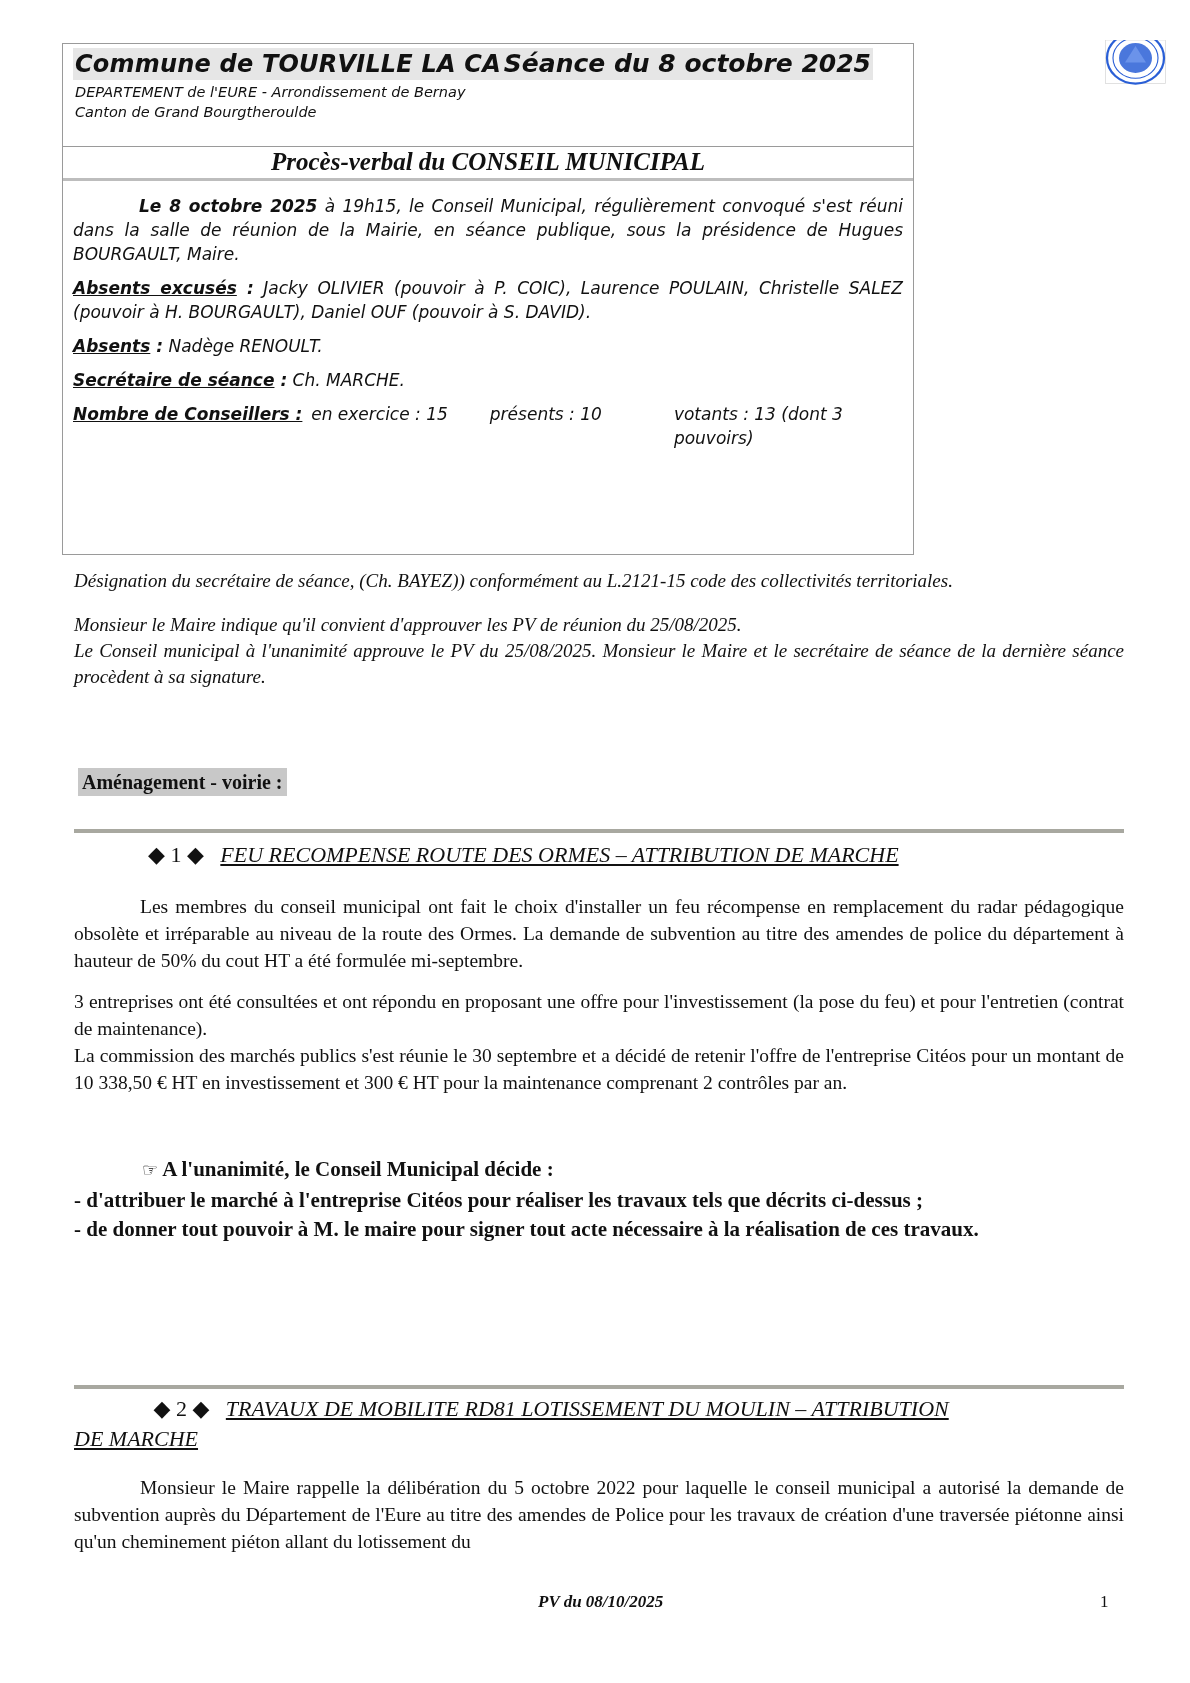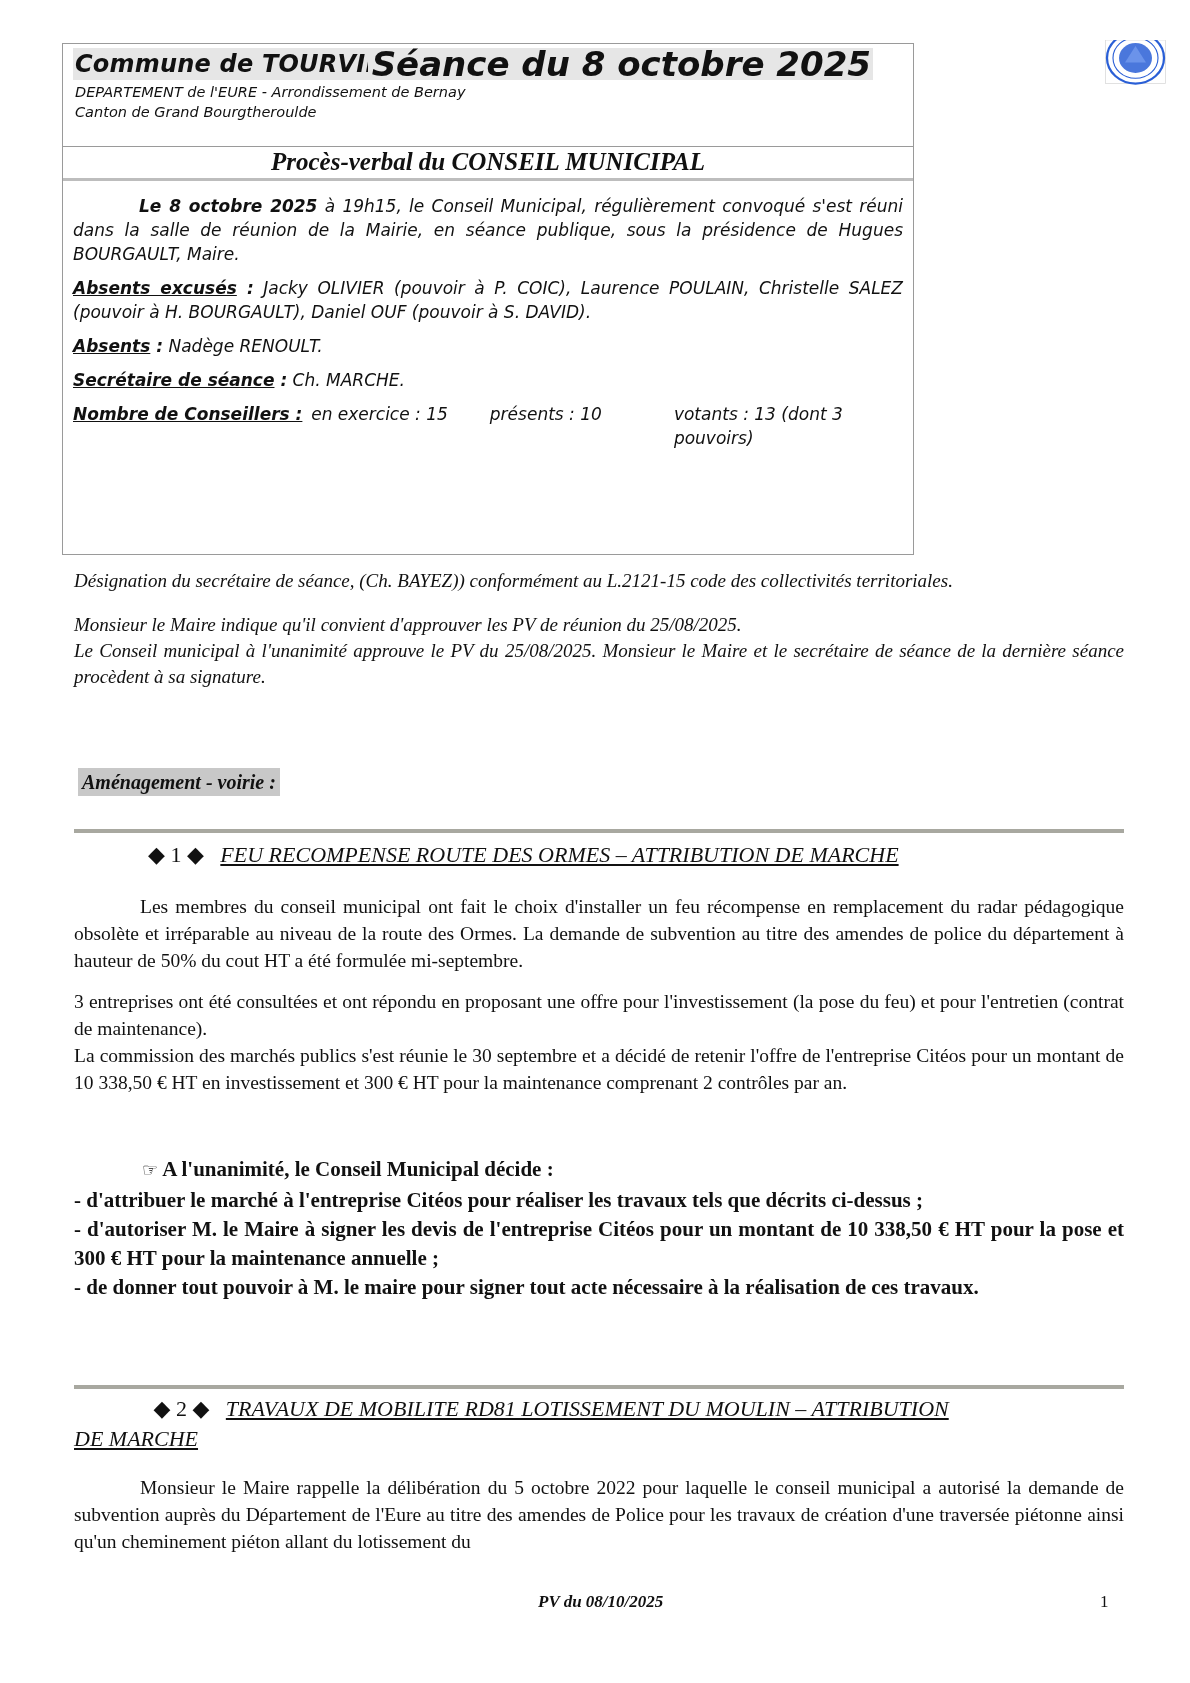--- a/index.html
+++ b/index.html
@@ -6,37 +6,37 @@
   body { width: 1190px; height: 1683px; position: relative; overflow: hidden; color: #111; }
   .sans { font-family: "DejaVu Sans", "Liberation Sans", sans-serif; }
   .serif { font-family: "Liberation Serif", "DejaVu Serif", serif; }
 
   
   .frame { position: absolute; left: 62px; top: 43px; width: 852px; height: 512px; border: 1px solid #9a9a9a; box-sizing: border-box; }
   .frame .row1 { position: absolute; left: 0; top: 0; width: 100%; height: 102px; border-bottom: 1px solid #9a9a9a; }
   .frame .row2 { position: absolute; left: 0; top: 102px; width: 100%; height: 32px; border-bottom: 3px solid #bdbdbd; }
   .commune { position: absolute; left: 10px; top: 4px; font-weight: bold; font-style: italic; font-size: 24px; background: #e6e6e6; padding: 0 6px 0 2px; line-height: 32px; letter-spacing: 0.2px; }
   .dept { position: absolute; left: 12px; top: 38px; font-style: italic; font-size: 14.5px; line-height: 20px; }
-  .seance { position: absolute; right: 40px; top: 4px; font-weight: bold; font-style: italic; font-size: 34px; background: #e6e6e6; padding: 0 2px 0 4px; line-height: 32px; }
+  .seance { position: absolute; right: 40px; top: 4px; font-weight: bold; font-style: italic; font-size: 25px; background: #e6e6e6; padding: 0 2px 0 4px; line-height: 32px; }
   .seal { position: absolute; left: 1090px; top: 42px; width: 88px; height: 56px; }
   .pv-title { position: absolute; left: 0; width: 100%; top: 0; text-align: center; font-weight: bold; font-style: italic; font-size: 25px; line-height: 32px; }
 
   .frame-body { position: absolute; left: 10px; right: 10px; top: 150px; font-style: italic; font-size: 17px; line-height: 24px; }
   .frame-body p { margin: 0 0 10px 0; text-align: justify; }
   .frame-body .lbl { font-weight: bold; text-decoration: underline; }
   .indent { text-indent: 66px; }
   .bold-date { font-weight: bold; }
   .grid-line { display: flex; margin: 0 0 10px 0; }
   .grid-line span { display: inline-block; }
 
   
   .body-italic { position: absolute; left: 74px; width: 1050px; font-style: italic; font-size: 19px; line-height: 26px; }
   .body-italic p { margin: 0; text-align: justify; }
 
-  .section-tag { position: absolute; left: 78px; top: 768px; background: #c8c8c8; font-weight: bold; font-size: 20px; line-height: 28px; padding: 0 4px; font-style: italic; }
+  .section-tag { position: absolute; left: 78px; top: 768px; background: #c8c8c8; font-weight: bold; font-size: 20px; line-height: 28px; padding: 0 4px; }
   .hr-gray { position: absolute; left: 74px; width: 1050px; height: 4px; background: #a8a8a0; }
 
   .item-title { position: absolute; font-style: italic; font-size: 22px; line-height: 30px; }
   .item-title .num { font-style: normal; }
   .item-title .ttl { text-decoration: underline; }
 
   .body-text { position: absolute; left: 74px; width: 1050px; font-size: 19.5px; line-height: 27px; }
   .body-text p { margin: 0; text-align: justify; }
   .body-text p.gap { margin-bottom: 14px; }
 
@@ -113,21 +113,20 @@
   <p>3 entreprises ont été consultées et ont répondu en proposant une offre pour l'investissement (la pose du feu) et pour l'entretien (contrat de maintenance).</p>
   <p>La commission des marchés publics s'est réunie le 30 septembre et a décidé de retenir l'offre de l'entreprise Citéos pour un montant de 10 338,50 € HT en investissement et 300 € HT pour la maintenance comprenant 2 contrôles par an.</p>
 </div>
 
 <div class="decide-head serif">
   <span style="font-weight:normal;font-size:18px;">☞</span>
   <span>A l'unanimité, le Conseil Municipal décide :</span>
 </div>
 <div class="decide-list serif">
   <p>- d'attribuer le marché à l'entreprise Citéos pour réaliser les travaux tels que décrits ci-dessus ;</p>
-  <p>- d'autoriser M. le Maire à signer les devis de l'entreprise Citéos pour un montant de 10 338,50 € HT pour la pose et 300 € HT pour la maintenance annuelle ;</p>
   <p>- de donner tout pouvoir à M. le maire pour signer tout acte nécessaire à la réalisation de ces travaux.</p>
 </div>
 
 <div class="hr-gray" style="top:1385px;"></div>
 <div class="item-title serif" style="left:74px; top:1394px; width:1050px; text-align:justify;">
   <span style="display:inline-block;width:74px;"></span>
   <span class="num">◆ 2 ◆</span>&nbsp;&nbsp;
   <span class="ttl">TRAVAUX DE MOBILITE RD81 LOTISSEMENT DU MOULIN – ATTRIBUTION</span><br>
   <span class="ttl">DE MARCHE</span>
 </div>

